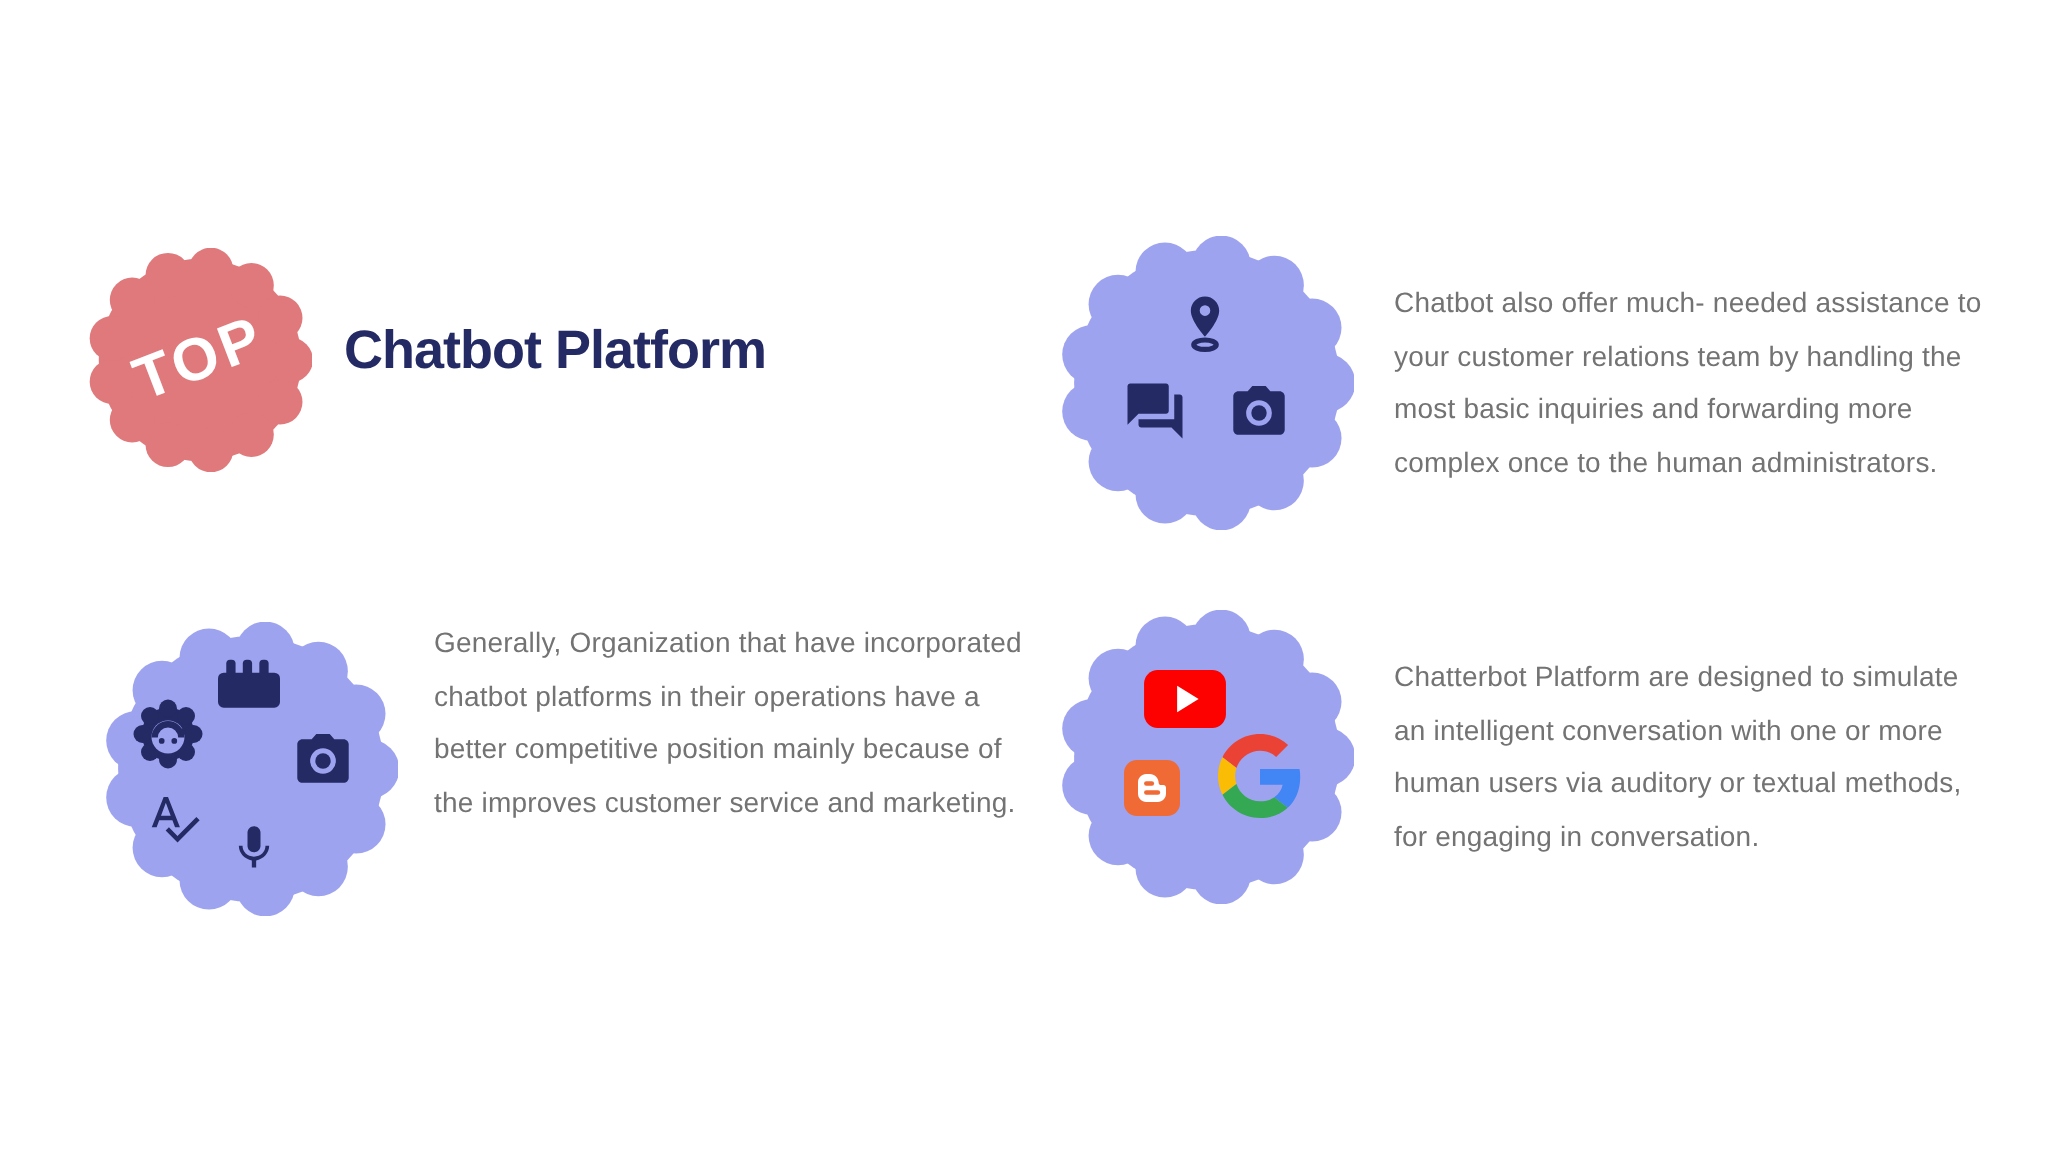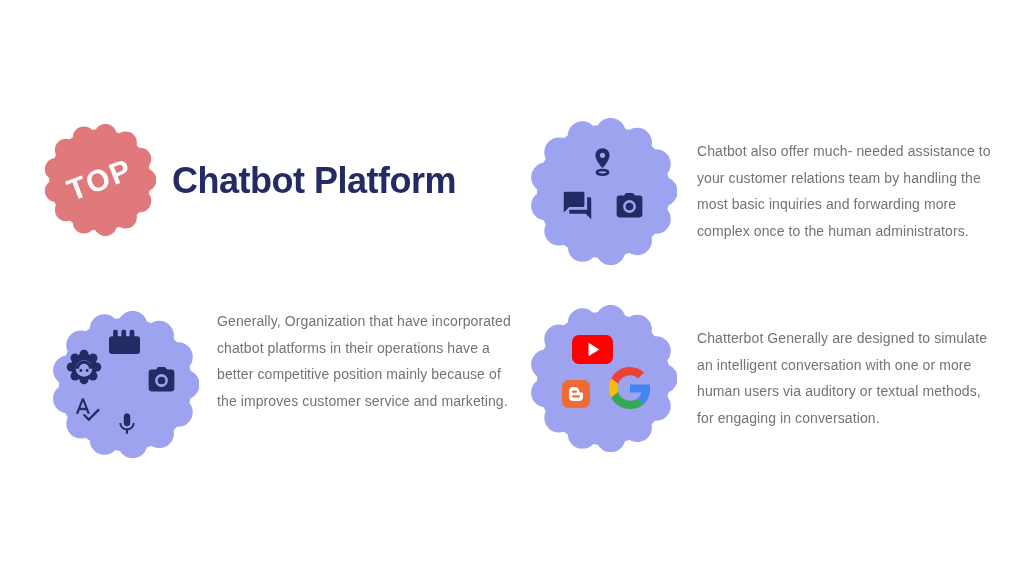--- a/index.html
+++ b/index.html
@@ -5,21 +5,21 @@
   html,body{margin:0;padding:0;background:#fff;}
   .slide{position:relative;width:1024px;height:576px;background:#ffffff;overflow:hidden;
          font-family:"Liberation Sans","DejaVu Sans",sans-serif;}
   
   .badge{position:absolute;left:44px;top:124px;width:112px;height:112px;}
   .badge .scallop{position:absolute;inset:0;display:block;}
   .badge-label{position:absolute;left:0;top:0;width:112px;height:112px;display:flex;
                align-items:center;justify-content:center;transform:rotate(-21deg);
                color:#ffffff;font-weight:800;font-size:30px;letter-spacing:2px;}
   .title{position:absolute;left:172px;top:160px;margin:0;color:#242a64;
-         font-size:36px;font-weight:800;letter-spacing:-0.5px;white-space:nowrap;}
+         font-size:27px;font-weight:800;letter-spacing:-0.5px;white-space:nowrap;}
   
   .blob{position:absolute;width:147px;height:147px;}
   .blob .scallop{position:absolute;inset:0;display:block;}
   .blob-tr{left:530px;top:118px;}
   .blob-bl{left:52px;top:311px;}
   .blob-br{left:530px;top:305px;}
   .ic{position:absolute;color:#242a64;}
   .ic svg{display:block;width:100%;height:100%;}
   
   .para{position:absolute;color:#737373;font-size:14px;line-height:26.6px;letter-spacing:0.1px;}
@@ -189,15 +189,15 @@
     </span>
     <span class="ic" style="left:79px;top:62px;width:42px;height:42px;">
       <svg viewBox="0 0 48 48" aria-hidden="true">
         <path fill="#ea4335" d="M24 9.5c3.54 0 6.71 1.22 9.21 3.6l6.85-6.85C35.9 2.38 30.47 0 24 0 14.62 0 6.51 5.38 2.56 13.22l7.98 6.19C12.43 13.72 17.74 9.5 24 9.5z"></path>
         <path fill="#4285f4" d="M46.98 24.55c0-1.57-.15-3.09-.38-4.55H24v9.02h12.94c-.58 2.96-2.26 5.48-4.78 7.18l7.73 6c4.51-4.18 7.09-10.36 7.09-17.65z"></path>
         <path fill="#fbbc05" d="M10.53 28.59c-.48-1.45-.76-2.99-.76-4.59s.27-3.14.76-4.59l-7.98-6.19C.92 16.46 0 20.12 0 24c0 3.88.92 7.54 2.56 10.78l7.97-6.19z"></path>
         <path fill="#34a853" d="M24 48c6.48 0 11.93-2.13 15.89-5.81l-7.73-6c-2.15 1.45-4.92 2.3-8.16 2.3-6.26 0-11.57-4.22-13.47-9.91l-7.98 6.19C6.51 42.62 14.62 48 24 48z"></path>
       </svg>
     </span>
   </div>
-  <p class="para para-br">Chatterbot Generally are designed to simulate an intelligent conversation with one or more human users via auditory or textual methods, for engaging in conversation.</p>
+  <p class="para para-br">Chatterbot Platform are designed to simulate an intelligent conversation with one or more human users via auditory or textual methods, for engaging in conversation.</p>
 
 </div>
 
 </body></html>

